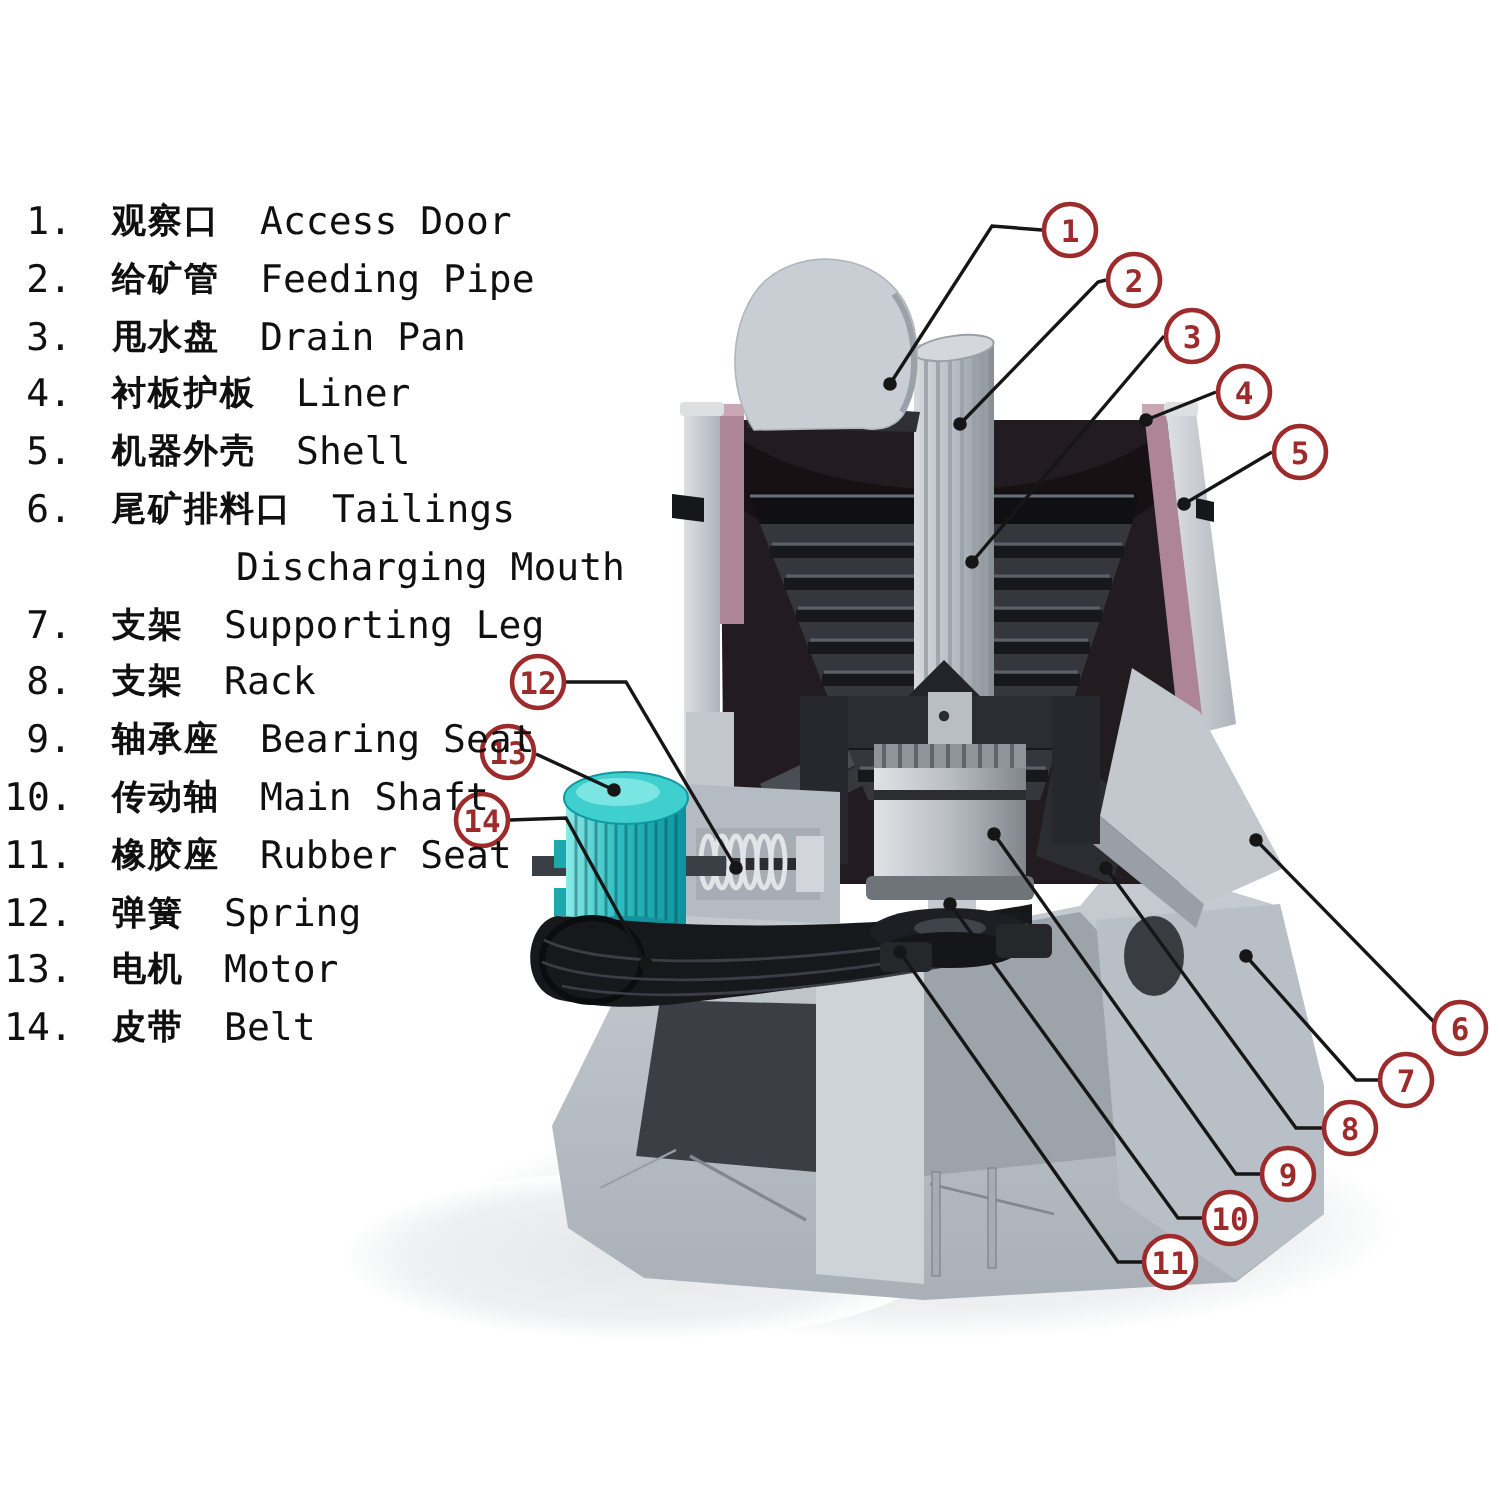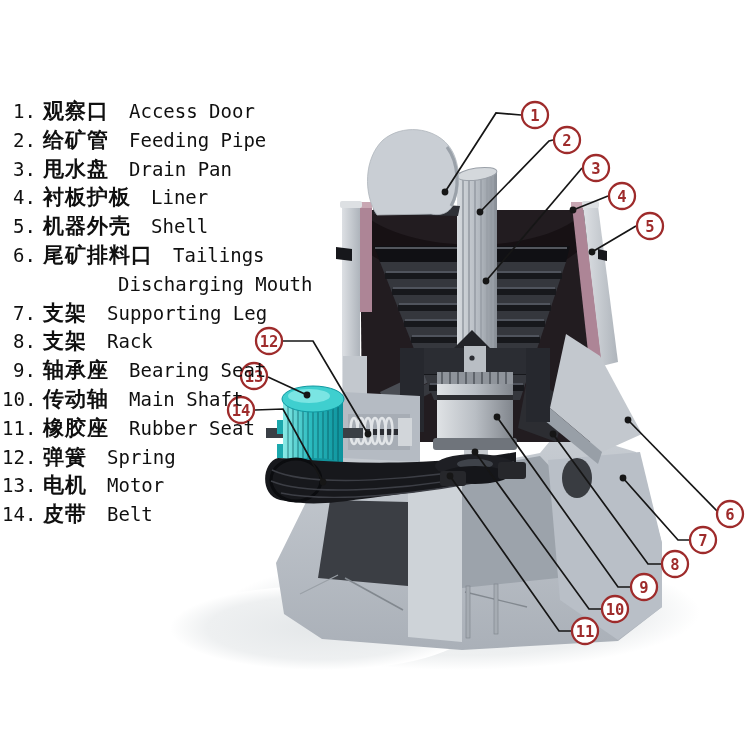--- a/index.html
+++ b/index.html
@@ -4,22 +4,22 @@
 <style>
   html,body{margin:0;padding:0;background:#ffffff;}
   body{width:750px;height:750px;overflow:hidden;
        font-family:"DejaVu Sans Mono","Liberation Mono",monospace;}
   .stage{position:relative;width:750px;height:750px;background:#ffffff;}
   svg.machine{position:absolute;left:0;top:0;}
   .parts-list{position:absolute;left:2px;top:97px;font-size:19px;color:#101010;
               line-height:28.8px;white-space:pre;}
   .p-row{display:flex;height:28.8px;align-items:center;}
   .p-num{display:inline-block;width:34px;text-align:right;}
-  .p-zh{margin-left:7px;font-family:"DejaVu Sans","Liberation Sans",sans-serif;
-        font-size:21px;font-weight:bold;letter-spacing:1px;}
+  .p-zh{margin-left:20px;font-family:"DejaVu Sans","Liberation Sans",sans-serif;
+        font-size:17px;font-weight:bold;letter-spacing:1px;}
   .p-en{margin-left:20px;}
   .p-sub{display:flex;height:28.8px;align-items:center;padding-left:116px;}
 </style>
 </head>
 <body>
 
 <div class="stage">
 
   <svg class="machine" width="750" height="750" viewBox="0 0 750 750">
     <defs>

